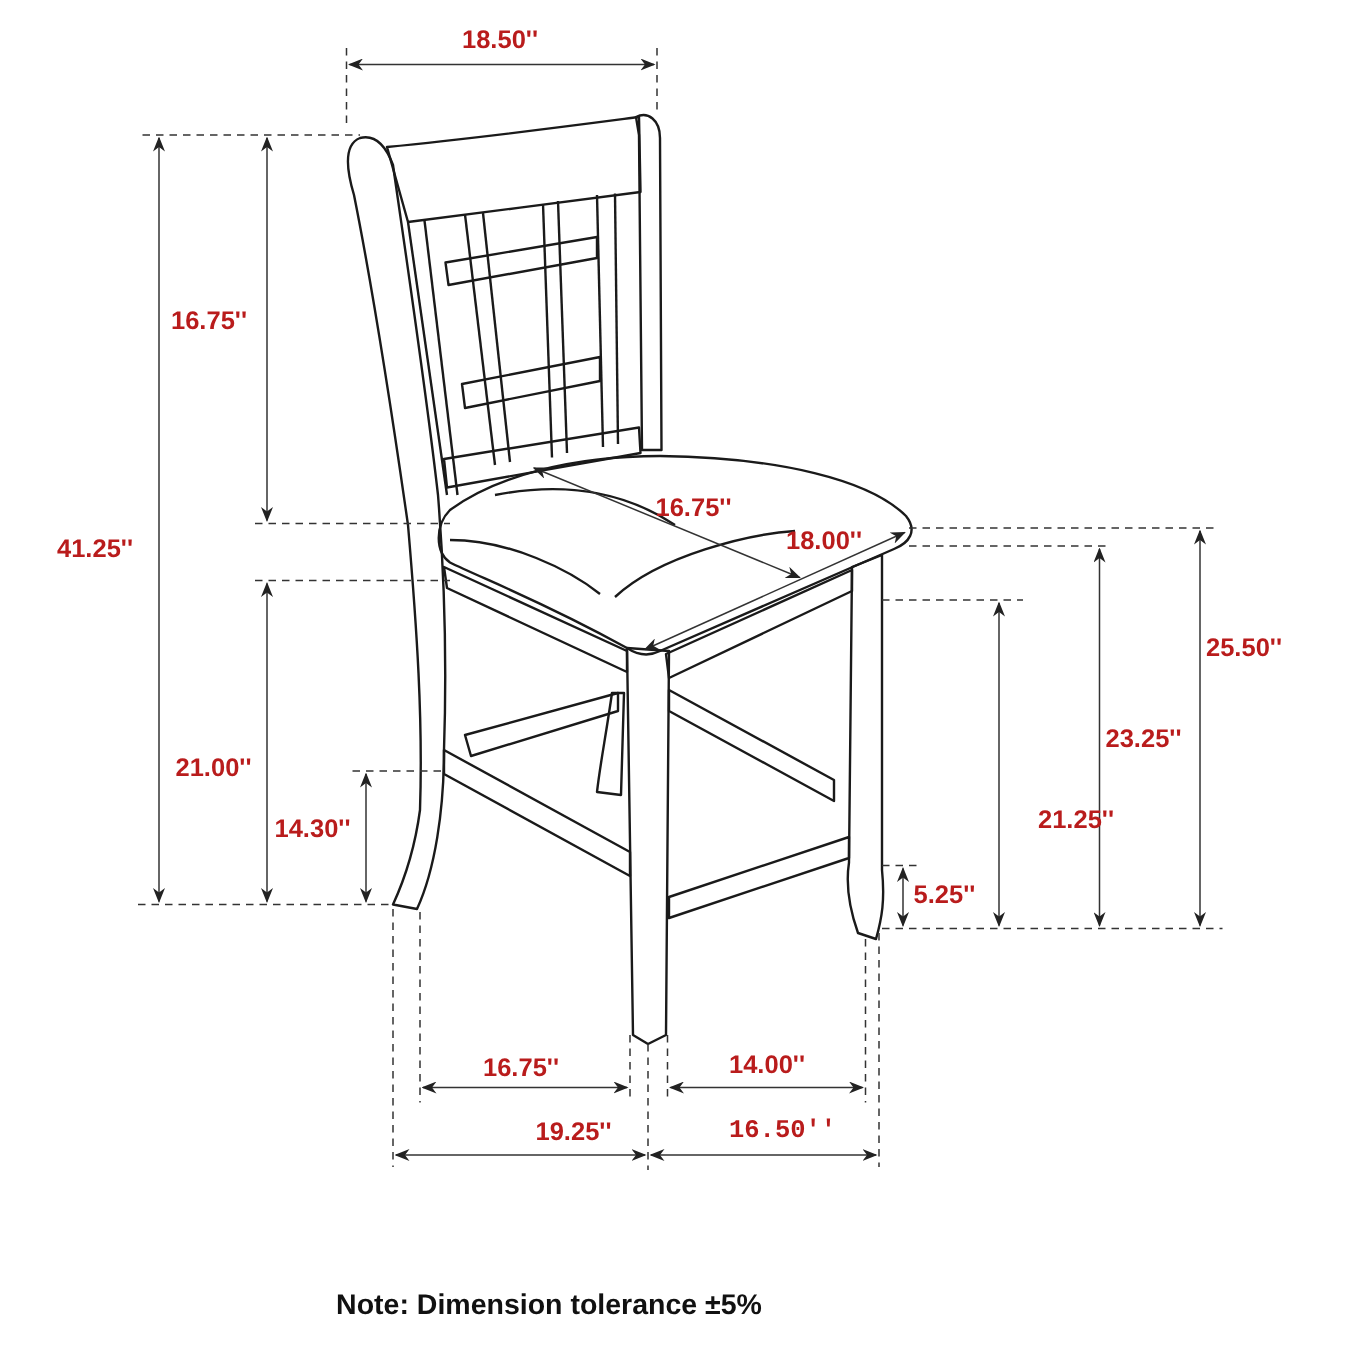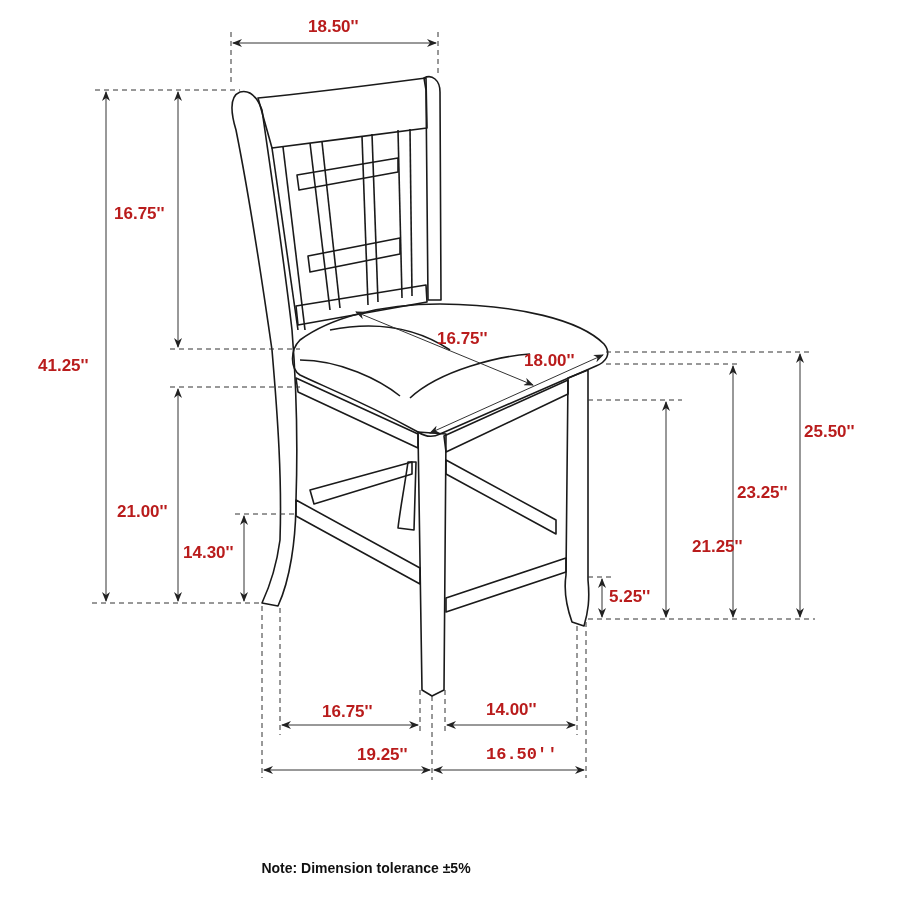--- a/index.html
+++ b/index.html
@@ -1,19 +1,19 @@
 <!DOCTYPE html>
 <html><head>
 <meta charset="utf-8">
 <style>
   html, body { margin:0; padding:0; background:#ffffff; }
   body { width:900px; height:900px; position:relative; overflow:hidden; font-family:"Liberation Sans", sans-serif; }
   #drawing { position:absolute; left:0; top:0; width:900px; height:900px; }
   .dim-label { position:absolute; font-family:"Liberation Sans", sans-serif; font-weight:bold; font-size:17px; color:#b91c1c; white-space:nowrap; }
-  .note { position:absolute; left:0; top:860px; width:732px; text-align:center; font-weight:bold; font-size:14px; color:#111; }
+  .note { position:absolute; left:0; top:860px; width:732px; text-align:center; font-weight:bold; font-size:19px; color:#111; }
   svg line, svg path, svg polyline, svg polygon { vector-effect:non-scaling-stroke; }
 </style>
 </head>
 <body>
 
 <svg id="drawing" viewBox="0 0 900 900" xmlns="http://www.w3.org/2000/svg">
   <defs>
     <marker id="arr" markerWidth="10" markerHeight="8" refX="9" refY="4" orient="auto-start-reverse" markerUnits="userSpaceOnUse">
       <path d="M0,0 L10,4 L0,8 L3,4 Z" fill="#222"></path>
     </marker>

